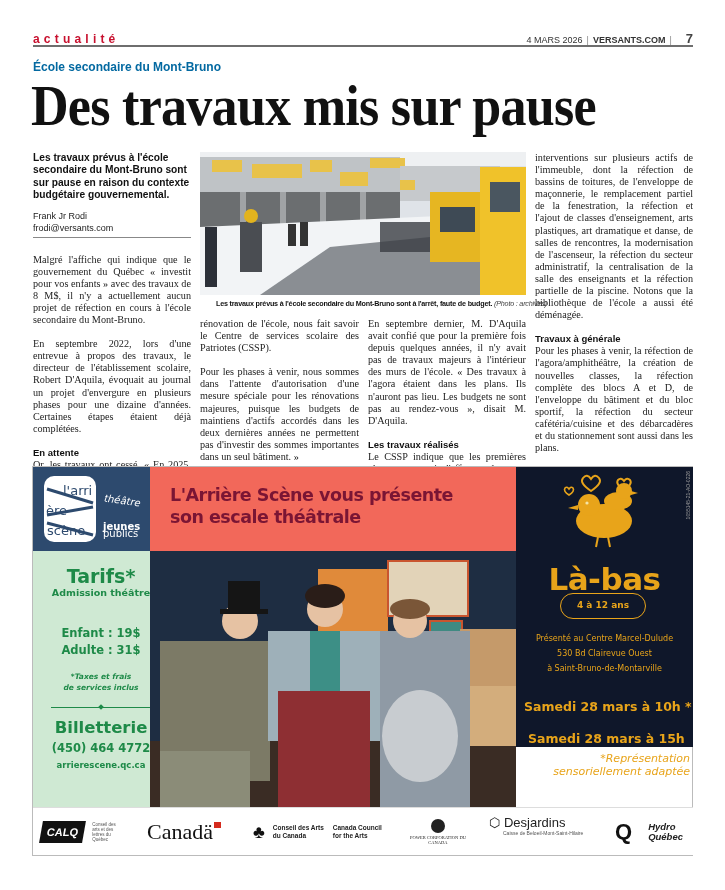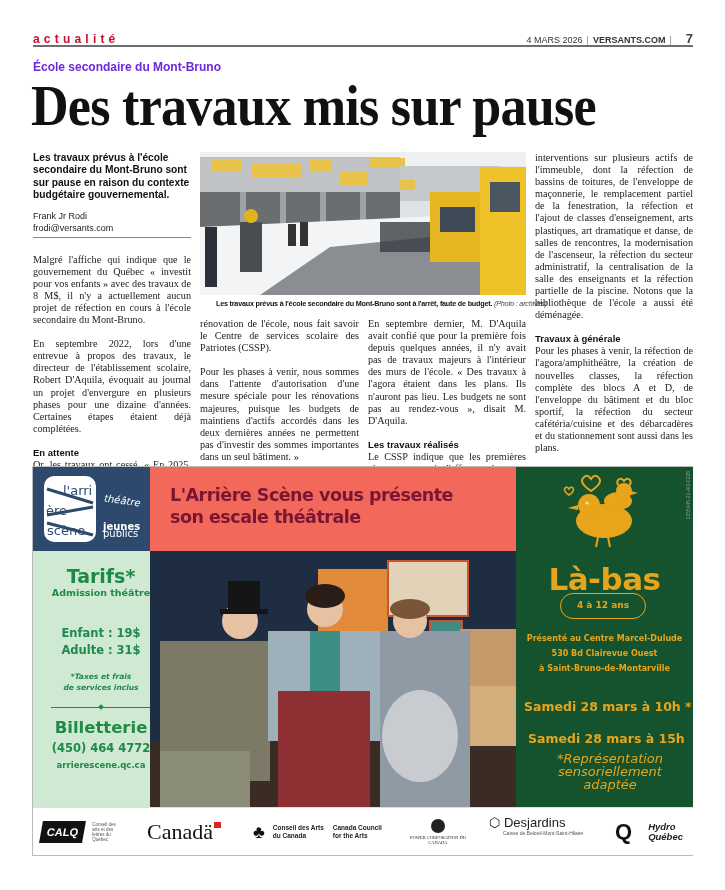--- a/index.html
+++ b/index.html
@@ -7,21 +7,21 @@
   body { position: relative; font-family: "DejaVu Serif", serif; color: #1a1a1a; }
 
   
   .masthead { position: absolute; left: 33px; top: 33px; width: 660px; height: 14px; border-bottom: 2px solid #6e6e6e; }
   .section { position: absolute; left: 0; top: 0; font-family: "Liberation Sans", sans-serif; font-weight: bold; font-size: 12px; letter-spacing: 4.2px; color: #c8102e; line-height: 12px; }
   .meta { position: absolute; right: 0; top: 0; font-family: "Liberation Sans", sans-serif; font-size: 9px; line-height: 12px; color: #333; white-space: nowrap; }
   .meta .site { font-weight: bold; }
   .meta .sep { color: #888; margin: 0 4px; }
   .meta .page { font-weight: bold; font-size: 13px; margin-left: 10px; color: #444; }
 
-  .kicker { position: absolute; left: 33px; top: 60px; font-family: "Liberation Sans", sans-serif; font-weight: bold; font-size: 12px; color: #6d28d9; }
+  .kicker { position: absolute; left: 33px; top: 60px; font-family: "Liberation Sans", sans-serif; font-weight: bold; font-size: 12px; color: #0369a1; }
   .headline { position: absolute; left: 31px; top: 74px; font-family: "Liberation Serif", serif; font-size: 56px; line-height: 64px; color: #111; letter-spacing: -0.8px; transform: scaleX(0.93); transform-origin: left top; white-space: nowrap; }
 
   
   .col { position: absolute; font-family: "Liberation Serif", serif; font-size: 10.2px; line-height: 12.1px; color: #222; text-align: justify; }
   .col p { margin-bottom: 12px; }
   .col h4 { font-family: "Liberation Sans", sans-serif; font-weight: bold; font-size: 9.5px; line-height: 12px; color: #111; }
   .col1 { left: 33px; top: 152px; width: 158px; }
   .col2 { left: 200px; top: 318px; width: 159px; }
   .col3 { left: 368px; top: 318px; width: 158px; }
   .col4 { left: 535px; top: 152px; width: 158px; }
@@ -34,40 +34,40 @@
   .caption { position: absolute; left: 200px; top: 299px; width: 330px; font-family: "Liberation Sans", sans-serif; font-size: 7.2px; font-weight: bold; color: #111; white-space: nowrap; letter-spacing: -0.2px; padding-left: 16px; }
   .caption .credit { font-weight: normal; font-style: italic; color: #444; }
 
   
   .ad { position: absolute; left: 32px; top: 466px; width: 661px; height: 390px; border: 1px solid #bbb; background: #fff; }
   .ad-logo-box { position: absolute; left: 0; top: 0; width: 117px; height: 84px; background: #2d4a6e; }
   .ad-banner { position: absolute; left: 117px; top: 0; width: 366px; height: 84px; background: #f2685a; }
   .ad-banner-text { position: absolute; left: 20px; top: 17px; font-family: "DejaVu Sans", sans-serif; font-weight: bold; font-size: 17.5px; line-height: 22px; color: #7a1534; letter-spacing: -0.5px; }
   .ad-left { position: absolute; left: 0; top: 84px; width: 136px; height: 256px; background: #cfe9d3; text-align: center; color: #1e8a48; font-family: "DejaVu Sans", sans-serif; }
   .ad-photo { position: absolute; left: 117px; top: 84px; width: 366px; height: 256px; overflow: hidden; background: #1f2f44; }
-  .ad-right { position: absolute; left: 483px; top: 0; width: 177px; height: 340px; background: #14532d; text-align: center; color: #e8a41a; font-family: "DejaVu Sans", sans-serif; }
+  .ad-right { position: absolute; left: 483px; top: 0; width: 177px; height: 280px; background: #0f172a; text-align: center; color: #e8a41a; font-family: "DejaVu Sans", sans-serif; }
   .ad-sponsors { position: absolute; left: 0; top: 340px; width: 660px; height: 48px; background: #fff; border-top: 1px solid #ddd; }
 
   .tarifs-title { margin-top: 14px; font-size: 19px; font-weight: bold; line-height: 22px; }
   .tarifs-sub { font-size: 9.5px; font-weight: bold; line-height: 12px; }
   .price { font-size: 11.5px; font-weight: bold; line-height: 17px; }
   .prices { margin-top: 26px; }
   .taxes { margin-top: 12px; font-size: 7.5px; font-style: italic; font-weight: bold; line-height: 11px; }
   .divider { margin: 14px auto 0; width: 100px; height: 1px; background: #1e8a48; position: relative; }
   .divider span { position: absolute; left: 48px; top: -2px; width: 4px; height: 4px; background: #1e8a48; transform: rotate(45deg); }
   .billet-title { margin-top: 10px; font-size: 16.5px; font-weight: bold; line-height: 20px; }
   .billet-phone { font-size: 11.5px; font-weight: bold; line-height: 16px; margin-top: 2px; }
   .billet-site { font-size: 8.5px; font-weight: bold; line-height: 14px; margin-top: 2px; }
 
   .labas-title { position: absolute; left: 0; top: 94px; width: 100%; font-size: 31px; font-weight: bold; line-height: 36px; letter-spacing: -0.5px; }
   .age-pill { position: absolute; left: 44px; top: 126px; width: 86px; height: 26px; border: 1.5px solid #e8a41a; border-radius: 14px; font-size: 9px; font-weight: bold; line-height: 23px; }
-  .venue { position: absolute; left: 0; top: 164px; width: 100%; font-size: 8px; font-weight: bold; line-height: 15px; }
+  .venue { position: absolute; left: 0; top: 164px; width: 100%; font-size: 8px; font-weight: normal; line-height: 15px; }
   .show1 { position: absolute; left: 8px; top: 232px; width: 170px; font-size: 12.5px; font-weight: bold; text-align: left; }
   .show2 { position: absolute; left: 12px; top: 264px; width: 160px; font-size: 12.5px; font-weight: bold; text-align: left; }
-  .note { position: absolute; left: 14px; top: 285px; width: 160px; font-size: 13px; font-style: italic; text-align: center; line-height: 13px; }
+  .note { position: absolute; left: 14px; top: 285px; width: 160px; font-size: 11px; font-style: italic; text-align: right; line-height: 13px; }
   .vert-code { position: absolute; right: 2px; top: 4px; font-size: 5px; color: #999; writing-mode: vertical-rl; transform: rotate(180deg); font-family: "Liberation Sans", sans-serif; }
 
   .sponsor { position: absolute; top: 8px; height: 32px; display: flex; align-items: center; font-family: "Liberation Sans", sans-serif; color: #222; }
 </style>
 </head>
 <body>
 
 <div class="masthead">
   <span class="section">actualité</span>
   <span class="meta">

